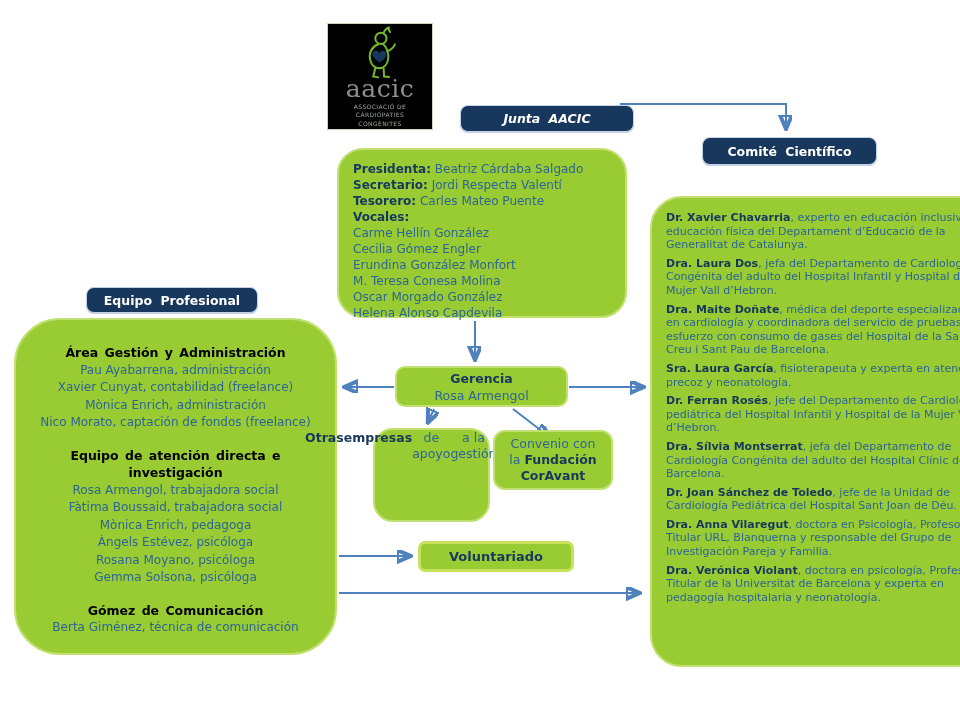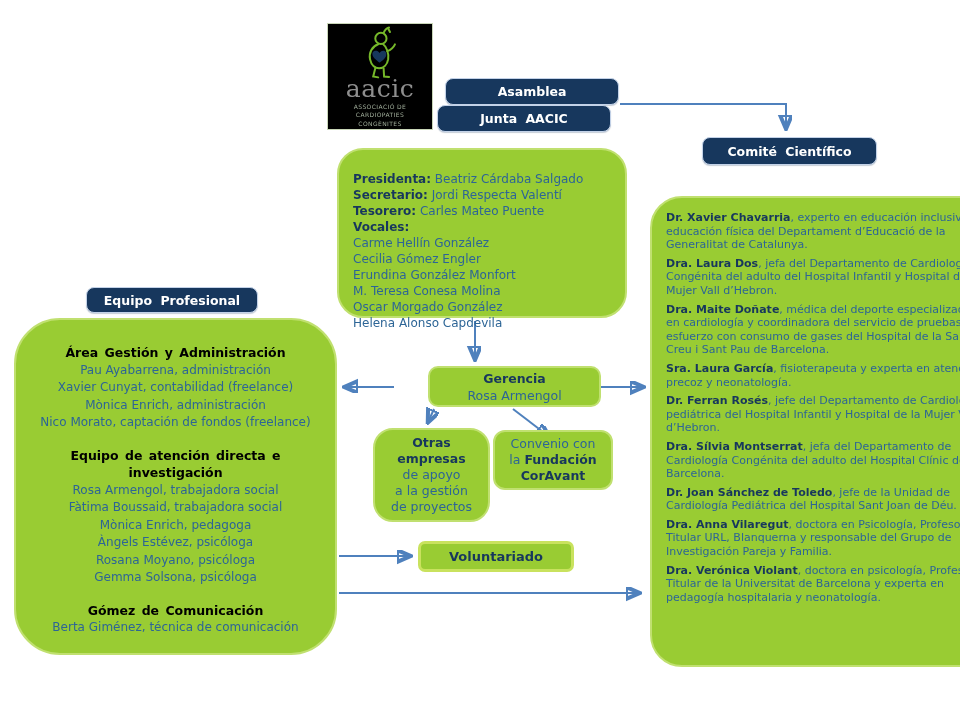--- a/index.html
+++ b/index.html
@@ -6,29 +6,29 @@
   .canvas{position:relative;width:960px;height:720px;background:#ffffff;overflow:hidden;
           font-family:"DejaVu Sans","Liberation Sans",sans-serif;}
   .abs{position:absolute;}
   
   .navy{background:#17375d;border:1px solid #c3d2e8;border-radius:8px;color:#ffffff;
         font-weight:bold;font-size:12.5px;display:flex;align-items:center;justify-content:center;
         word-spacing:4px;box-shadow:0 1px 1px rgba(23,55,93,.25);}
   
   .gbox{background:#99cc33;border:2px solid #c0e070;color:#2d6596;}
   .gbox b,.gbox .bold{color:#17375d;font-weight:bold;}
-  .junta{border-radius:26px;padding:21px 14px;font-size:12px;line-height:16px;}
+  .junta{border-radius:26px;padding:11px 14px;font-size:12px;line-height:16px;}
   .leftbox{border-radius:46px;padding:20px 12px 10px 12px;font-size:12px;line-height:17.5px;
            text-align:center;}
   .leftbox .sect-title{font-size:12.5px;font-weight:bold;color:#000000;word-spacing:2px;margin-top:15px;}
   .leftbox .sect-title.first{margin-top:4px;}
   .gerencia{border-radius:10px;text-align:center;font-size:12.5px;line-height:17px;
             display:flex;flex-direction:column;justify-content:center;}
   .otras{border-radius:20px;text-align:center;font-size:12.5px;line-height:16px;
-         display:flex;flex-direction:column;justify-content:center;}
+         display:flex;flex-direction:row;justify-content:center;}
   .convenio{border-radius:12px;text-align:center;font-size:12.5px;line-height:16px;
             display:flex;flex-direction:column;justify-content:center;}
   .volun{border-radius:7px;border:3px solid #c9e25e;text-align:center;font-size:13px;
          display:flex;align-items:center;justify-content:center;}
   .comite{border-radius:32px;padding:13px 14px;font-size:11px;line-height:13.6px;}
   .comite p{margin:0 0 5px 0;}
   
   .logo{background:#000000;border:1px solid #c9d6b8;display:flex;flex-direction:column;
         align-items:center;justify-content:flex-start;}
   .logo .word{font-family:"DejaVu Serif","Liberation Serif",serif;color:#8e8e8e;
@@ -69,24 +69,21 @@
         <path d="M27 47 L24.5 57 l5.5 1"></path>
         <path d="M36 48 L36.5 57 l5.5 .5"></path>
         <path d="M40 29 q6 -2 8.5 -7.5"></path>
       </g>
       <path d="M31.5 31 C28.5 26.5 22 29 24 34 C25.4 37.5 31.5 41.5 31.5 41.5 C31.5 41.5 37.7 38 38.8 34 C40.4 28.8 34.5 26.5 31.5 31 Z" fill="#17375d" stroke="none"></path>
     </svg>
     <div class="word">aacic</div>
     <div class="sub">ASSOCIACIÓ DE CARDIOPATIES CONGÈNITES</div>
   </div>
 
-  <div class="abs navy" style="left:445px;top:78px;width:172px;height:25px;">
-    <span>Asamblea</span>
-  </div>
-  <div class="abs navy" style="left:437px;top:105px;width:172px;height:25px;">
+  <div class="abs navy" style="left:460px;top:105px;width:172px;height:25px;font-style:italic;">
     <span>Junta AACIC</span>
   </div>
   <div class="abs navy" style="left:702px;top:137px;width:173px;height:26px;">
     <span>Comité Científico</span>
   </div>
   <div class="abs navy" style="left:86px;top:287px;width:170px;height:24px;">
     <span>Equipo Profesional</span>
   </div>
 
   <div class="abs gbox junta" style="left:337px;top:148px;width:290px;height:170px;box-sizing:border-box;">
@@ -112,21 +109,21 @@
     <div>Rosa Armengol, trabajadora social</div>
     <div>Fàtima Boussaid, trabajadora social</div>
     <div>Mònica Enrich, pedagoga</div>
     <div>Àngels Estévez, psicóloga</div>
     <div>Rosana Moyano, psicóloga</div>
     <div>Gemma Solsona, psicóloga</div>
     <div class="sect-title">Gómez de Comunicación</div>
     <div>Berta Giménez, técnica de comunicación</div>
   </div>
 
-  <div class="abs gbox gerencia" style="left:395px;top:366px;width:173px;height:41px;box-sizing:border-box;margin-left:33px;">
+  <div class="abs gbox gerencia" style="left:395px;top:366px;width:173px;height:41px;box-sizing:border-box;">
     <div class="bold">Gerencia</div>
     <div>Rosa Armengol</div>
   </div>
 
   <div class="abs gbox otras" style="left:373px;top:428px;width:117px;height:94px;box-sizing:border-box;">
     <div class="bold">Otras</div>
     <div class="bold">empresas</div>
     <div>de apoyo</div>
     <div>a la gestión</div>
     <div>de proyectos</div>

